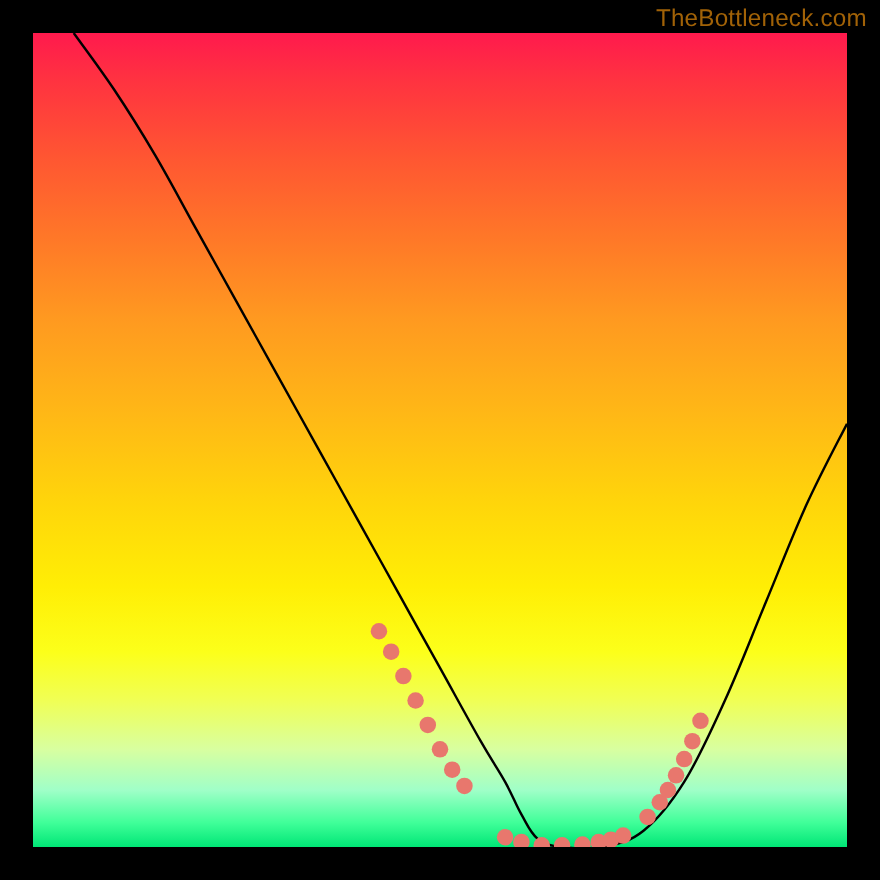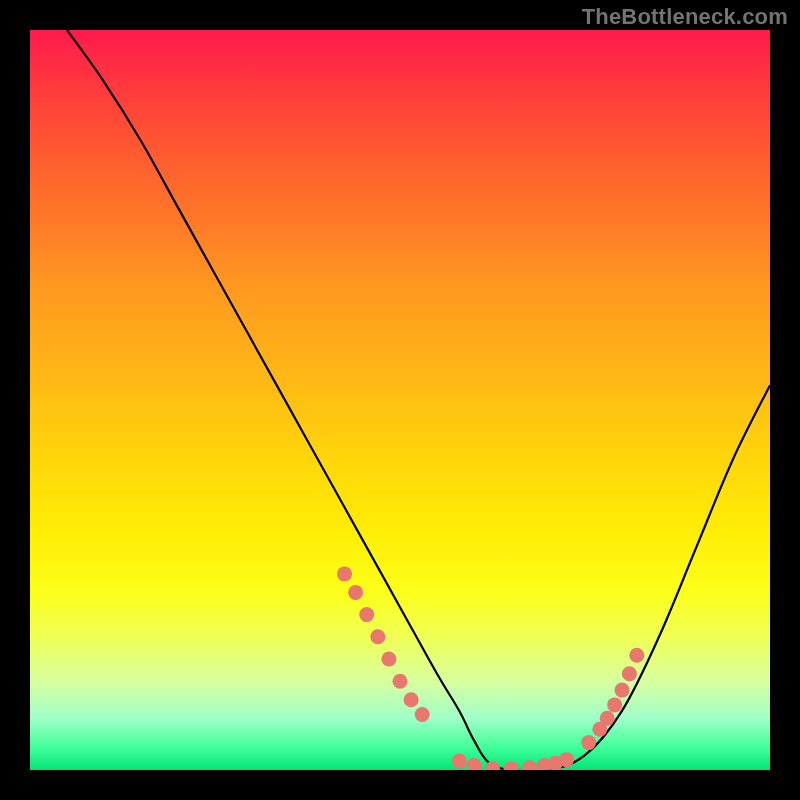--- a/index.html
+++ b/index.html
@@ -8,23 +8,23 @@
     height: 800px;
     background: #000;
     position: relative;
     font-family: Arial, Helvetica, sans-serif;
     overflow: hidden;
   }
   .watermark {
     position: absolute;
     top: 4px;
     right: 12px;
-    color: #737373;
+    color: #a16207;
     font-size: 22px;
-    font-weight: 700;
+    font-weight: 400;
     letter-spacing: 0.2px;
     z-index: 10;
   }
   .plot-frame {
     position: absolute;
     left: 30px;
     top: 30px;
     width: 740px;
     height: 740px;
     background: linear-gradient(to bottom,

